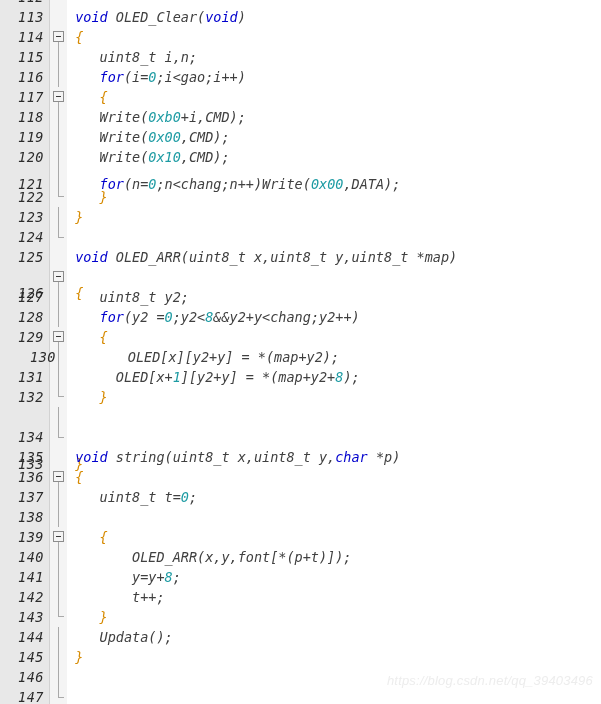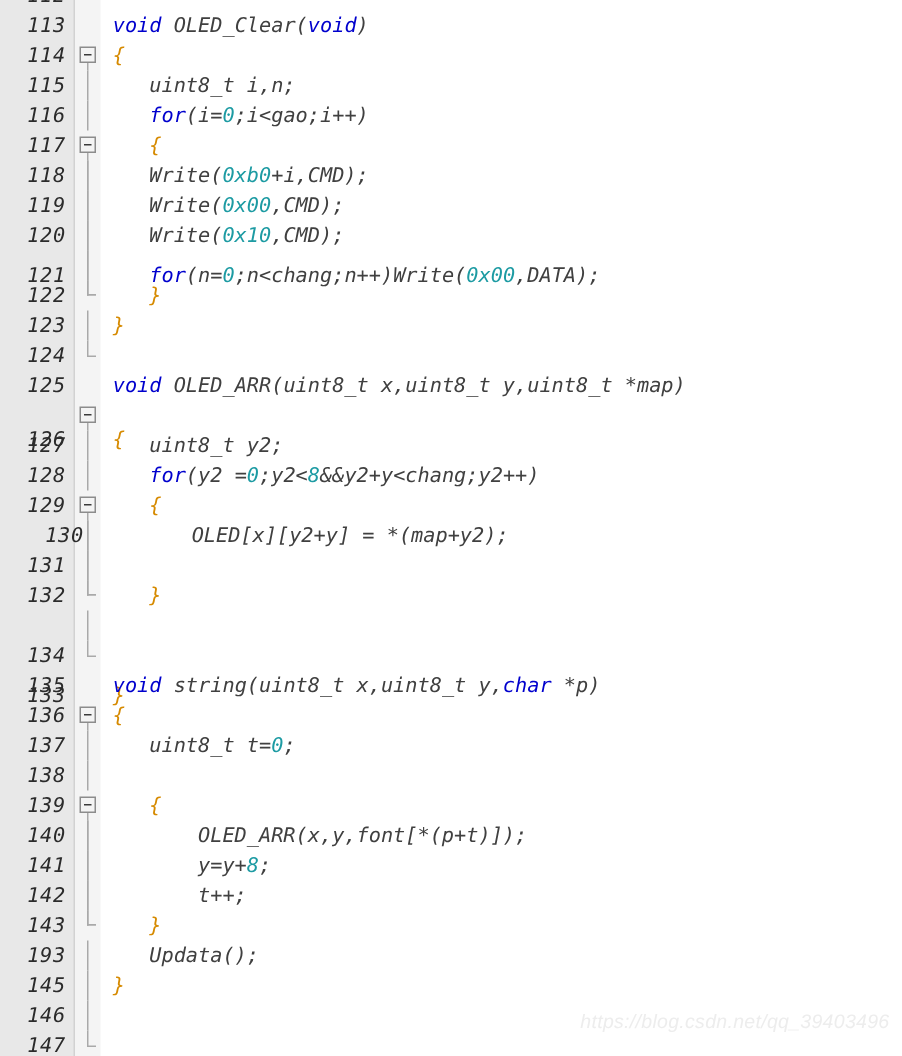--- a/index.html
+++ b/index.html
@@ -166,21 +166,21 @@
       <div class="foldline" style="left: 58px; top: 282px; height: 5px;"></div>
       <div class="line" style="top: 287px;"><span class="lnum">127</span><span class="code"><span class="pl">    uint8_t y2;</span></span></div>
       <div class="foldline" style="left: 58px; top: 287px; height: 20px;"></div>
       <div class="line" style="top: 307px;"><span class="lnum">128</span><span class="code"><span class="pl">    </span><span class="kw">for</span><span class="pl">(y2 =</span><span class="num">0</span><span class="pl">;y2&lt;</span><span class="num">8</span><span class="pl">&amp;&amp;y2+y&lt;chang;y2++)</span></span></div>
       <div class="foldline" style="left: 58px; top: 307px; height: 20px;"></div>
       <div class="line" style="top: 327px;"><span class="lnum">129</span><span class="code"><span class="pl">    </span><span class="br">{</span></span></div>
       <div class="foldbox" style="top: 331px;"></div>
       <div class="foldline" style="left: 58px; top: 342px; height: 5px;"></div>
       <div class="line" style="top: 347px; margin-left: 12px;"><span class="lnum">130</span><span class="code"><span class="pl">      OLED[x][y2+y] = *(map+y2);</span></span></div>
       <div class="foldline" style="left: 58px; top: 347px; height: 20px;"></div>
-      <div class="line" style="top: 367px;"><span class="lnum">131</span></div>
+      <div class="line" style="top: 367px;"><span class="lnum">131</span><span class="code"><span class="pl">      OLED[x+</span><span class="num">1</span><span class="pl">][y2+y] = *(map+y2+</span><span class="num">8</span><span class="pl">);</span></span></div>
       <div class="foldline" style="left: 58px; top: 367px; height: 20px;"></div>
       <div class="line" style="top: 387px;"><span class="lnum">132</span><span class="code"><span class="pl">    </span><span class="br">}</span></span></div>
       <div class="foldend" style="left: 58px; top: 387px; height: 10px;"></div>
       <div class="line" style="top: 407px; margin-top: 47px;"><span class="lnum">133</span><span class="code"><span class="pl"> </span><span class="br">}</span></span></div>
       <div class="foldline" style="left: 58px; top: 407px; height: 20px;"></div>
       <div class="line" style="top: 427px;"><span class="lnum">134</span><span class="code"></span></div>
       <div class="foldend" style="left: 58px; top: 427px; height: 11px;"></div>
       <div class="line" style="top: 447px;"><span class="lnum">135</span><span class="code"><span class="pl"> </span><span class="kw">void</span><span class="pl"> string(uint8_t x,uint8_t y,</span><span class="kw">char</span><span class="pl"> *p)</span></span></div>
       <div class="line" style="top: 467px;"><span class="lnum">136</span><span class="code"><span class="pl"> </span><span class="br">{</span></span></div>
       <div class="foldbox" style="top: 471px;"></div>
@@ -193,21 +193,21 @@
       <div class="foldbox" style="top: 531px;"></div>
       <div class="foldline" style="left: 58px; top: 542px; height: 5px;"></div>
       <div class="line" style="top: 547px;"><span class="lnum">140</span><span class="code"><span class="pl">        OLED_ARR(x,y,font[*(p+t)]);</span></span></div>
       <div class="foldline" style="left: 58px; top: 547px; height: 20px;"></div>
       <div class="line" style="top: 567px;"><span class="lnum">141</span><span class="code"><span class="pl">        y=y+</span><span class="num">8</span><span class="pl">;</span></span></div>
       <div class="foldline" style="left: 58px; top: 567px; height: 20px;"></div>
       <div class="line" style="top: 587px;"><span class="lnum">142</span><span class="code"><span class="pl">        t++;</span></span></div>
       <div class="foldline" style="left: 58px; top: 587px; height: 20px;"></div>
       <div class="line" style="top: 607px;"><span class="lnum">143</span><span class="code"><span class="pl">    </span><span class="br">}</span></span></div>
       <div class="foldend" style="left: 58px; top: 607px; height: 10px;"></div>
-      <div class="line" style="top: 627px;"><span class="lnum">193</span><span class="code"><span class="pl">    Updata();</span></span></div>
+      <div class="line" style="top: 627px;"><span class="lnum">144</span><span class="code"><span class="pl">    Updata();</span></span></div>
       <div class="foldline" style="left: 58px; top: 627px; height: 20px;"></div>
       <div class="line" style="top: 647px;"><span class="lnum">145</span><span class="code"><span class="pl"> </span><span class="br">}</span></span></div>
       <div class="foldline" style="left: 58px; top: 647px; height: 20px;"></div>
       <div class="line" style="top: 667px;"><span class="lnum">146</span><span class="code"></span></div>
       <div class="foldline" style="left: 58px; top: 667px; height: 20px;"></div>
       <div class="line" style="top: 687px;"><span class="lnum">147</span><span class="code"></span></div>
       <div class="foldend" style="left: 58px; top: 687px; height: 11px;"></div>
       <div class="foldline" style="left: 58px; top: 107px; height: 20px;"></div>
       <div class="foldline" style="left: 58px; top: 127px; height: 20px;"></div>
       <div class="foldline" style="left: 58px; top: 147px; height: 20px;"></div>

